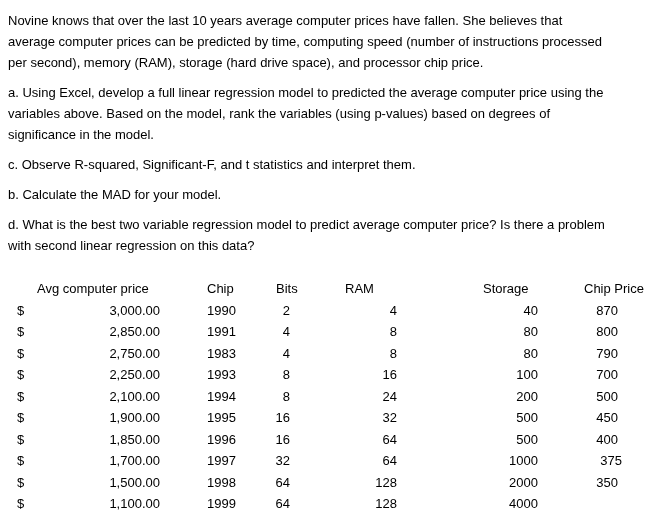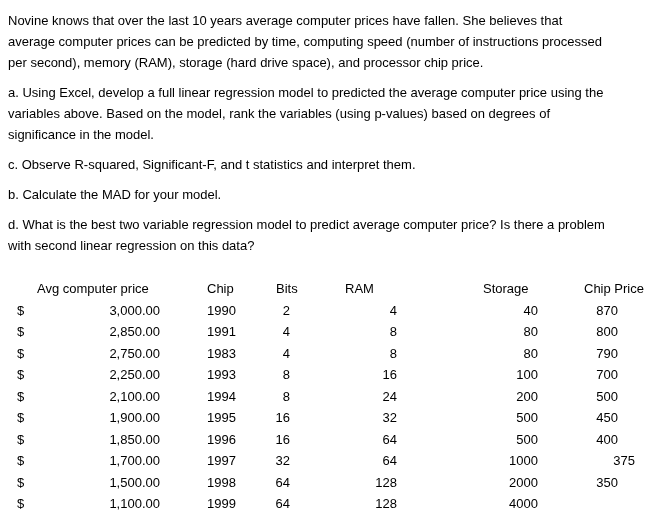--- a/index.html
+++ b/index.html
@@ -122,21 +122,21 @@
         <span style="right: 125px;">500</span>
         <span style="right: 45px;">400</span>
       </div>
       <div class="trow">
         <span style="left: 17px;">$</span>
         <span style="right: 503px;">1,700.00</span>
         <span style="left: 207px;">1997</span>
         <span style="right: 373px;">32</span>
         <span style="right: 266px;">64</span>
         <span style="right: 125px;">1000</span>
-        <span style="right: 28px;">375</span>
+        <span style="right: 41px;">375</span>
       </div>
       <div class="trow">
         <span style="left: 17px;">$</span>
         <span style="right: 503px; margin-left: 17px;">1,500.00</span>
         <span style="left: 207px;">1998</span>
         <span style="right: 373px;">64</span>
         <span style="right: 266px;">128</span>
         <span style="right: 125px;">2000</span>
         <span style="right: 45px;">350</span>
       </div>

